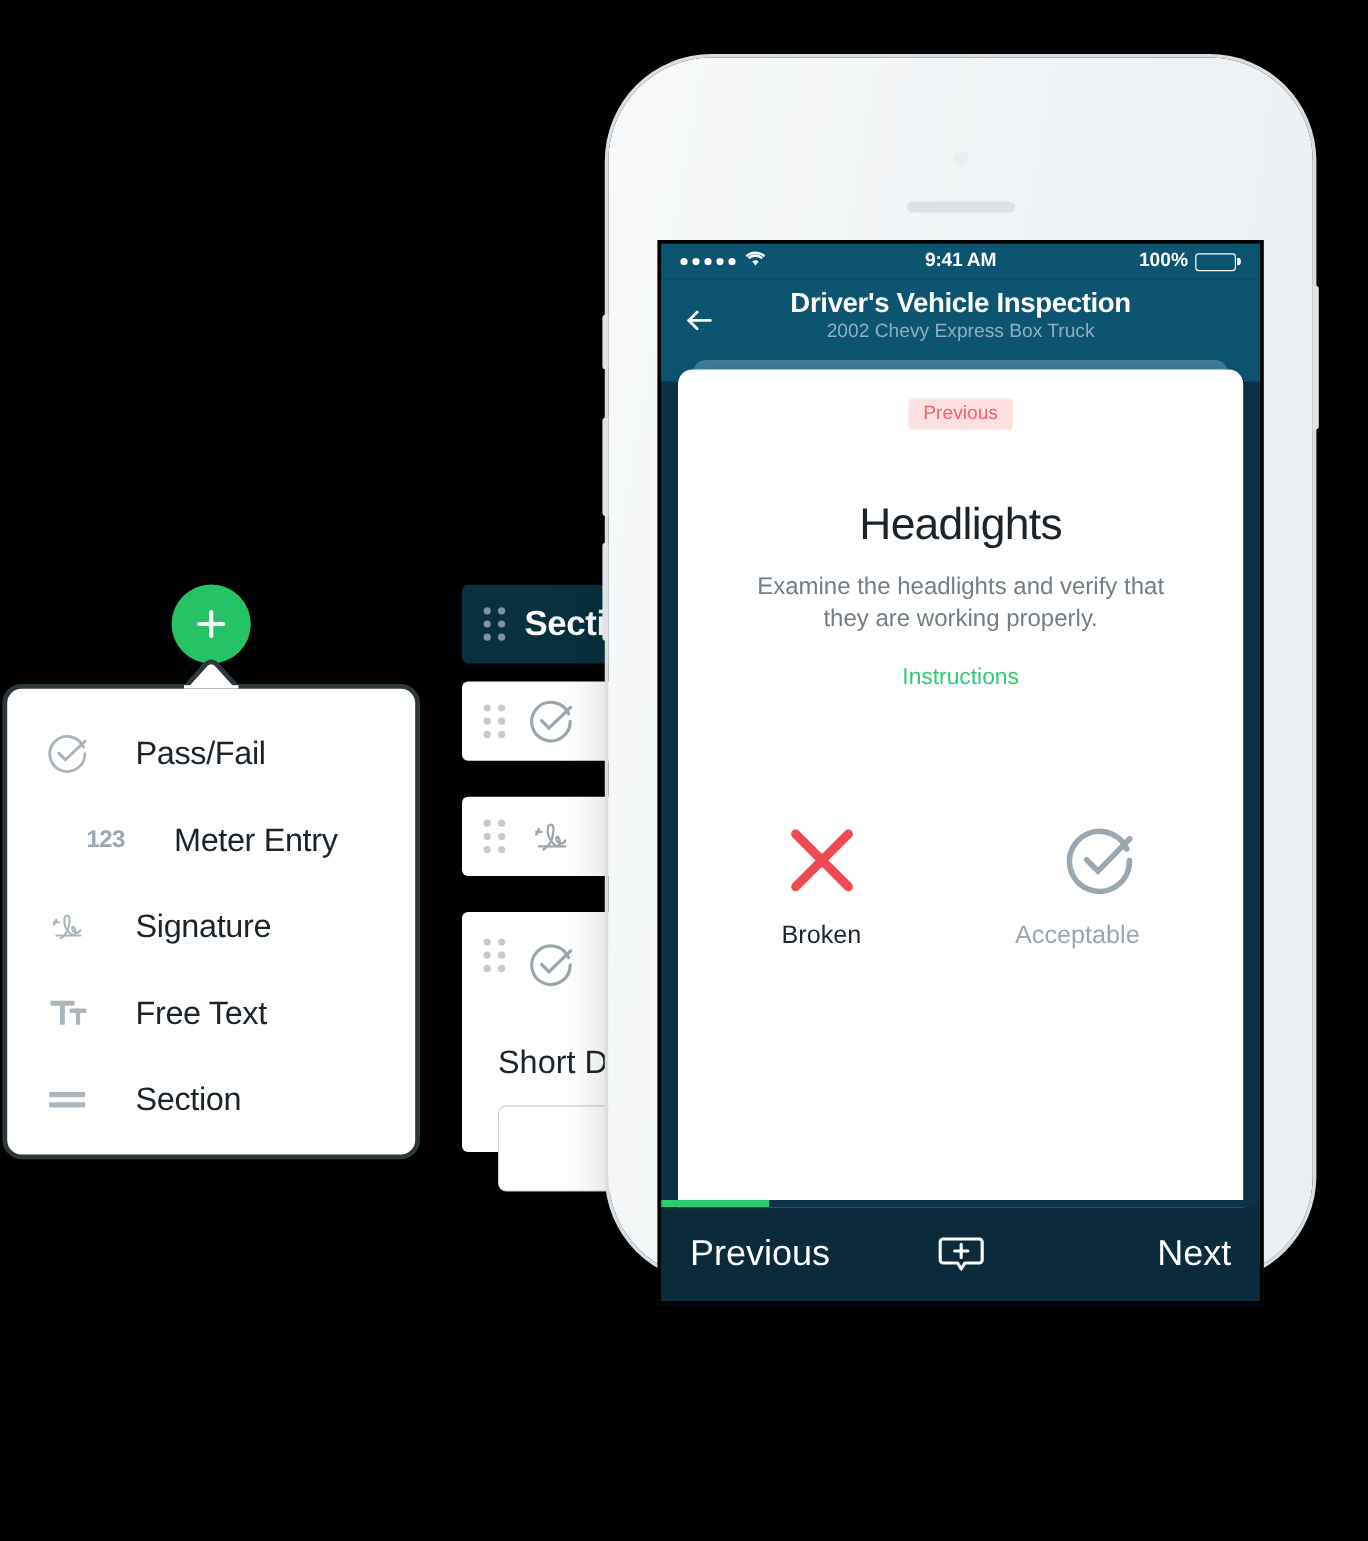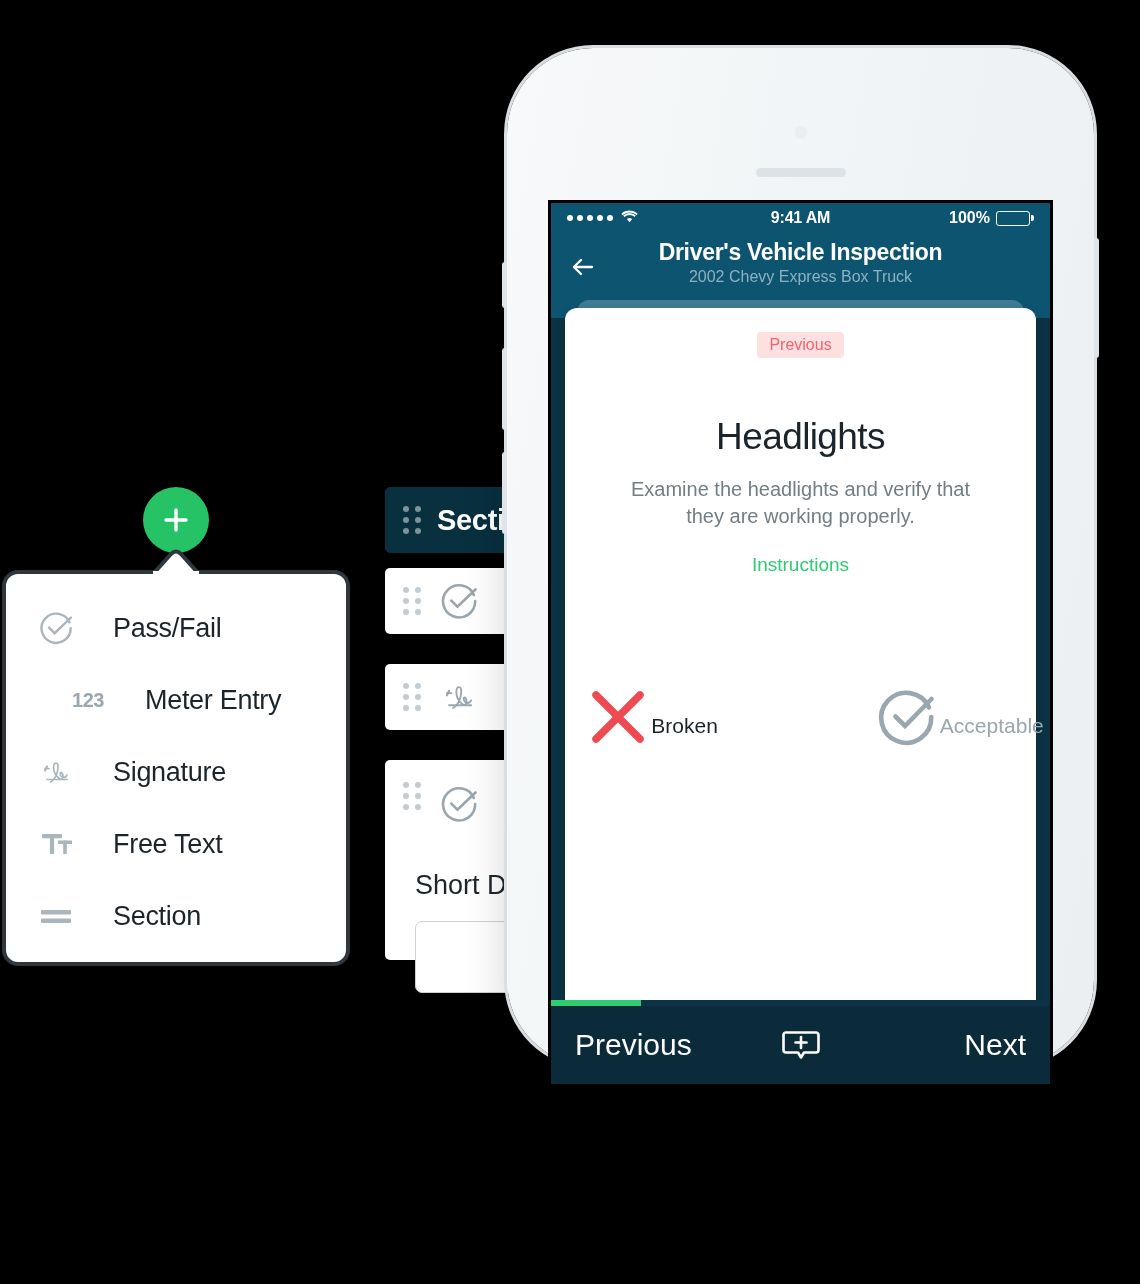--- a/index.html
+++ b/index.html
@@ -144,21 +144,21 @@
     font-size: 16px; padding: 4px 12px; border-radius: 4px; font-weight: 400;
   }
   .item-title { margin-top: 58px; font-size: 37px; color: #1b242a; font-weight: 400; letter-spacing: -.6px; }
   .item-desc {
     margin-top: 18px; font-size: 20px; color: #717e86; line-height: 1.35;
     padding: 0 30px;
   }
   .instructions-link { margin-top: 24px; font-size: 19px; color: #2ecc71; font-weight: 400; }
 
   .choices { display: flex; justify-content: center; gap: 128px; margin-top: 108px; }
-  .choice { display: flex; flex-direction: row; align-items: center; margin-left: 28px; }
+  .choice { display: flex; flex-direction: column; align-items: flex-end; }
   .choice-icon { width: 66px; height: 66px; }
   .choice-icon svg { width: 100%; height: 100%; }
   .choice-label { margin-top: 18px; font-size: 21px; }
   .choice.broken .choice-label { color: #1b242a; font-weight: 400; }
   .choice.acceptable .choice-label { color: #9aa7ae; }
 
   .remarks { margin-top: 90px; }
   .remarks-title { font-size: 17px; color: #9aa7ae; }
   .remark-btns { display: flex; justify-content: center; gap: 22px; margin-top: 18px; }
   .remark-btn {

